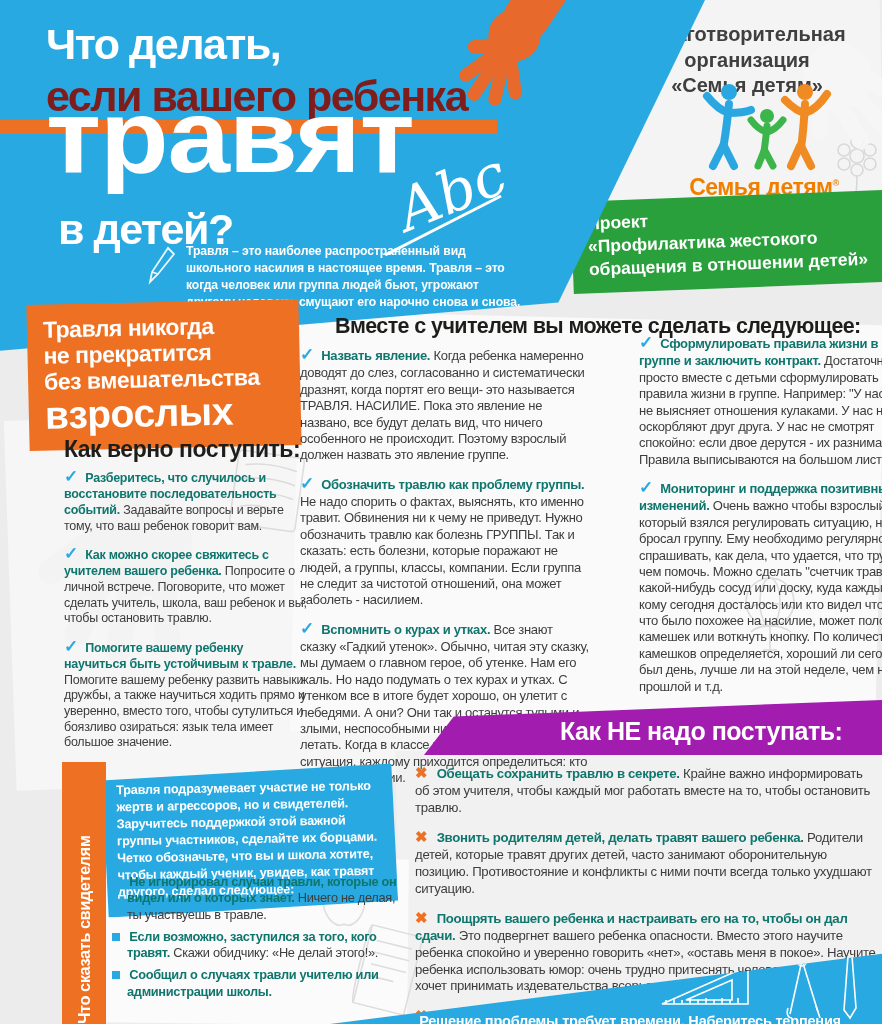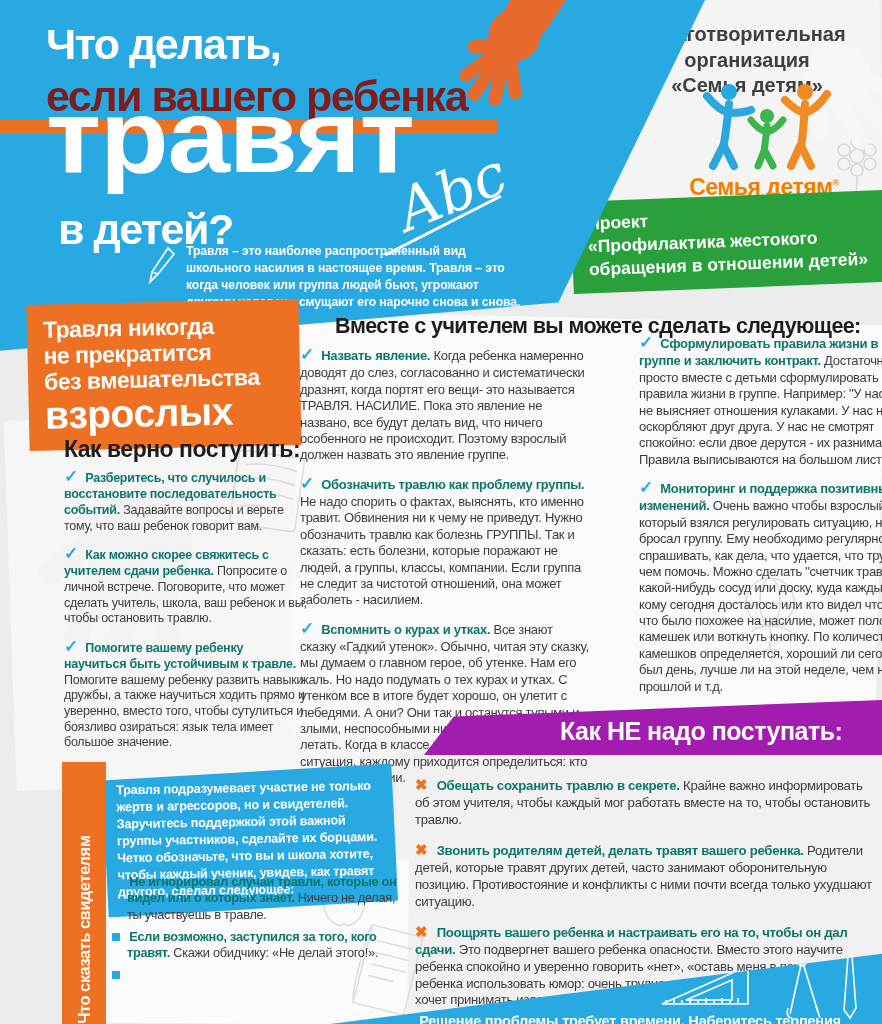--- a/index.html
+++ b/index.html
@@ -46,21 +46,21 @@
   #title-do{left:64px;top:436px;font-size:23px;letter-spacing:-0.5px;}
   #title-teacher{left:335px;top:314px;font-size:21.5px;width:550px;letter-spacing:-0.6px;}
   
   .list{position:absolute;z-index:4;color:#3d3d3d;}
   .list .li{margin-bottom:9px;}
   .list b{color:#0f766e;}
   #list-do{left:64px;top:466px;width:243px;font-size:12.5px;line-height:1.25;letter-spacing:-0.25px;}
   #list-teacher-a{left:300px;top:344px;width:289px;font-size:13px;line-height:1.26;letter-spacing:-0.3px;}
   #list-teacher-b{left:599px;top:332px;width:281px;font-size:13px;line-height:1.26;letter-spacing:-0.3px;margin-left:40px;}
   #list-dont{left:415px;top:763px;width:464px;font-size:13.2px;line-height:1.27;letter-spacing:-0.3px;}
-  #list-dont .li{margin-bottom:11px;margin-top:12px;}
+  #list-dont .li{margin-bottom:11px;}
   .mark-check{color:#29a9e1;font-weight:700;font-size:17px;margin-right:4px;}
   .mark-x{color:#ee7023;font-weight:700;font-size:15px;margin-right:6px;}
   
   .dont-banner{position:absolute;left:424px;top:700px;width:458px;height:55px;background:#a21caf;
       clip-path:polygon(0 100%,6.5% 30%,100% 0,100% 100%);z-index:4;}
   .dont-banner span{position:absolute;left:136px;top:17px;font-size:25px;font-weight:700;color:#fff;
       letter-spacing:-0.5px;}
   
   .wit-band{position:absolute;left:62px;top:762px;width:44px;height:262px;background:#ee7023;z-index:5;}
   .wit-band .vtext{writing-mode:vertical-rl;transform:rotate(180deg);color:#fff;font-weight:700;
@@ -248,21 +248,21 @@
     <div class="l">не   прекратится</div>
     <div class="l">без вмешательства</div>
     <div class="big">взрослых</div>
   </div>
 
   <div class="sec-title" id="title-do">Как верно поступить:</div>
   <div class="sec-title" id="title-teacher">Вместе с учителем вы можете сделать следующее:</div>
 
   <div class="list" id="list-do">
       <div class="li"><span class="mark mark-check">✓</span> <b>Разберитесь, что случилось и восстановите последовательность событий. </b>Задавайте вопросы и верьте тому, что ваш ребенок говорит вам.</div>
-      <div class="li"><span class="mark mark-check">✓</span> <b>Как можно скорее свяжитесь с учителем сдачи ребенка. </b>Попросите о личной встрече. Поговорите, что может сделать учитель, школа, ваш ребенок и вы, чтобы остановить травлю.</div>
+      <div class="li"><span class="mark mark-check">✓</span> <b>Как можно скорее свяжитесь с учителем вашего ребенка. </b>Попросите о личной встрече. Поговорите, что может сделать учитель, школа, ваш ребенок и вы, чтобы остановить травлю.</div>
       <div class="li"><span class="mark mark-check">✓</span> <b>Помогите вашему ребенку научиться быть устойчивым к травле. </b>Помогите вашему ребенку развить навыки дружбы, а также научиться ходить прямо и уверенно, вместо того, чтобы сутулиться и боязливо озираться: язык тела имеет большое значение.</div>
     </div>
   <div class="list" id="list-teacher-a">
       <div class="li"><span class="mark mark-check">✓</span> <b>Назвать явление. </b>Когда ребенка намеренно доводят до слез, согласованно и систематически дразнят, когда портят его вещи- это называется ТРАВЛЯ. НАСИЛИЕ. Пока это явление не названо, все будут делать вид, что ничего особенного не происходит. Поэтому взрослый должен назвать это явление группе.</div>
       <div class="li"><span class="mark mark-check">✓</span> <b>Обозначить травлю как проблему группы. </b>Не надо спорить о фактах, выяснять, кто именно травит. Обвинения ни к чему не приведут. Нужно обозначить травлю как болезнь ГРУППЫ. Так и сказать: есть болезни, которые поражают не людей, а группы, классы, компании. Если группа не следит за чистотой отношений, она может заболеть - насилием.</div>
       <div class="li"><span class="mark mark-check">✓</span> <b>Вспомнить о курах и утках. </b>Все знают сказку «Гадкий утенок». Обычно, читая эту сказку, мы думаем о главном герое, об утенке. Нам его жаль. Но надо подумать о тех курах и утках. С утенком все в итоге будет хорошо, он улетит с лебедями. А они? Они так и останутся тупыми и злыми, неспособными ни сочувствовать, ни летать. Когда в классе возникает похожая ситуация, каждому приходится определиться: кто он в этой истории.</div>
     </div>
   <div class="list" id="list-teacher-b">
       <div class="li"><span class="mark mark-check">✓</span> <b>Сформулировать правила жизни в группе и заключить контракт. </b>Достаточно просто вместе с детьми сформулировать правила жизни в группе. Например: "У нас никто не выясняет отношения кулаками. У нас не оскорбляют друг друга. У нас не смотрят спокойно: если двое дерутся - их разнимают". Правила выписываются на большом листе.</div>
       <div class="li"><span class="mark mark-check">✓</span> <b>Мониторинг и поддержка позитивных изменений. </b>Очень важно чтобы взрослый, который взялся регулировать ситуацию, не бросал группу. Ему необходимо регулярно спрашивать, как дела, что удается, что трудно, чем помочь. Можно сделать "счетчик травли", какой-нибудь сосуд или доску, куда каждый, кому сегодня досталось или кто видел что-то, что было похожее на насилие, может положить камешек или воткнуть кнопку. По количеству камешков определяется, хороший ли сегодня был день, лучше ли на этой неделе, чем на прошлой и т.д.</div>
@@ -278,21 +278,21 @@
       <div class="li"><span class="mark mark-x">✖</span> <b>Обвинять ребенка за то, что его травят. </b>Обвинение прерывает общение с ребенком, и он чувствует себя беспомощным. Четко объясните вашему ребенку, что он не сделал ничего такого, за что его можно было бы травить.</div>
     </div>
 
   <div class="wit-band">
     <div class="vtext">Что сказать свидетелям</div>
   </div>
   <div class="wit-intro">Травля подразумевает участие не только жертв и агрессоров, но и свидетелей. Заручитесь поддержкой этой важной группы участников, сделайте их борцами. Четко обозначьте, что вы и школа хотите, чтобы каждый ученик, увидев, как травят другого, сделал следующее:</div>
   <div class="list" id="list-wit">
       <div class="li"><span class="mark mark-sq"></span> <b>Не игнорировал случаи травли, которые он видел или о которых знает. </b>Ничего не делая, ты участвуешь в травле.</div>
       <div class="li"><span class="mark mark-sq"></span> <b>Если возможно, заступился за того, кого травят. </b>Скажи обидчику: «Не делай этого!».</div>
-      <div class="li"><span class="mark mark-sq"></span> </div>
+      <div class="li"><span class="mark mark-sq"></span> <b>Сообщил о случаях травли учителю или администрации школы. </b></div>
     </div>
 
   <div class="bottom-band">
     <div class="band-doodle">
       <svg width="220" height="70" viewBox="0 0 220 70" fill="none" stroke="#fff" stroke-width="1.6">
         <path d="M10 52 L96 52 L96 14 Z"></path>
           <path d="M34 48 L80 48 L80 28 Z"></path>
         <path d="M10 52 M14 52 V48 M22 52 V46 M30 52 V48 M38 52 V46 M46 52 V48 M54 52 V46 M62 52 V48 M70 52 V46 M78 52 V48 M86 52 V46"></path>
         <path d="M150 8 L138 62"></path>
           <path d="M150 8 L166 60"></path>

